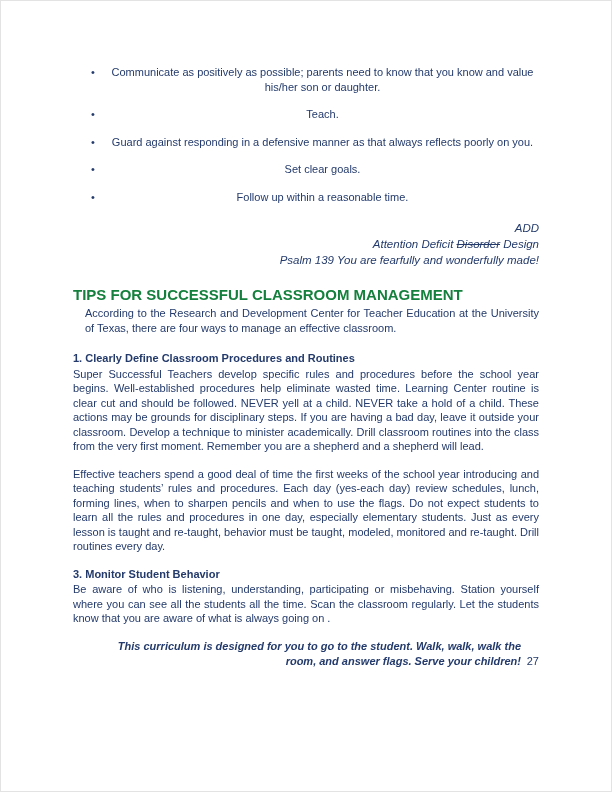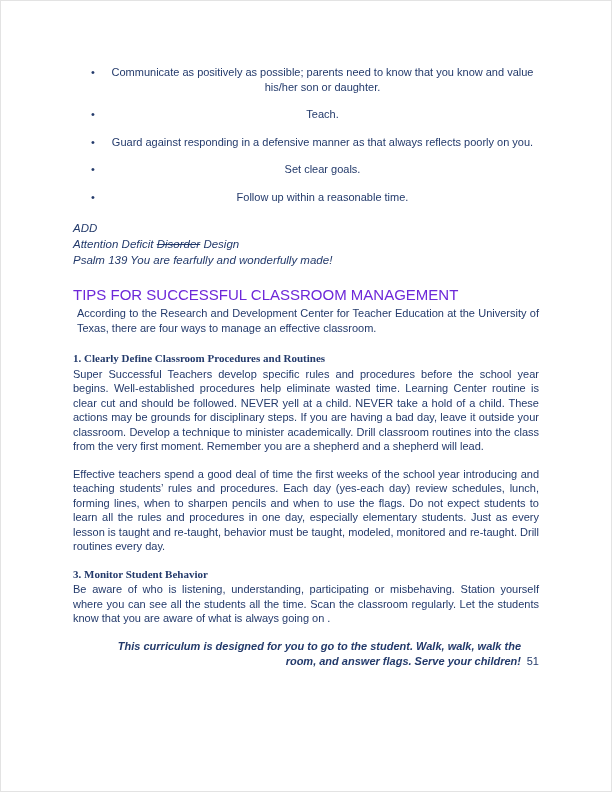--- a/index.html
+++ b/index.html
@@ -36,53 +36,52 @@
     margin-left: 18px;
     font-size: 11px;
     line-height: 14.5px;
   }
   .bullet-text {
     flex: 1 1 auto;
     text-align: center;
   }
   
   .centered-block {
-    text-align: left;
+    text-align: right;
     font-style: italic;
     font-size: 11.5px;
     line-height: 16px;
     margin: 16px 0 18px 0;
   }
   .struck {
     text-decoration: line-through;
   }
   
   .main-heading {
     font-size: 15px;
-    font-weight: normal;
-    color: #6d28d9;
+    font-weight: bold;
+    color: #15803d;
     line-height: 18px;
     margin: 18px 0 2px 0;
   }
   .intro-italic {
     font-style: italic;
     margin: 0 0 1px 0;
   }
   .intro-body {
     text-align: justify;
-    margin: 0 0 16px 4px;
+    margin: 0 0 16px 12px;
   }
   
   .section {
     margin: 0 0 13px 0;
   }
   .section-heading {
     font-weight: bold;
     margin: 0 0 1px 0;
-    font-family: Liberation Serif, serif;
   }
   .section-body {
     text-align: justify;
     margin: 0;
   }
   
   .footer {
     position: relative;
     margin-top: 2px;
   }
@@ -150,16 +149,16 @@
     <div class="section-body">Effective teachers spend a good deal of time the first weeks of the school year introducing and teaching students’ rules and procedures. Each day (yes-each day) review schedules, lunch, forming lines, when to sharpen pencils and when to use the flags.  Do not expect students to learn all the rules and procedures in one day, especially elementary students. Just as every lesson is taught and re-taught, behavior must be taught, modeled, monitored and re-taught. Drill routines every day.</div>
   </div>
 
   <div class="section">
     <div class="section-heading">3.  Monitor Student Behavior</div>
     <div class="section-body">Be aware of who is listening, understanding, participating or misbehaving. Station yourself where you can see all the students all the time. Scan the classroom regularly. Let the students know that you are aware of what is always going on .</div>
   </div>
 
   <div class="footer">
     <div class="footer-text">This curriculum is designed for you to go to the student.  Walk, walk, walk the room, and answer flags.  Serve your children!</div>
-    <div class="page-number">51</div>
+    <div class="page-number">27</div>
   </div>
 
 </div>
 
 </body></html>

